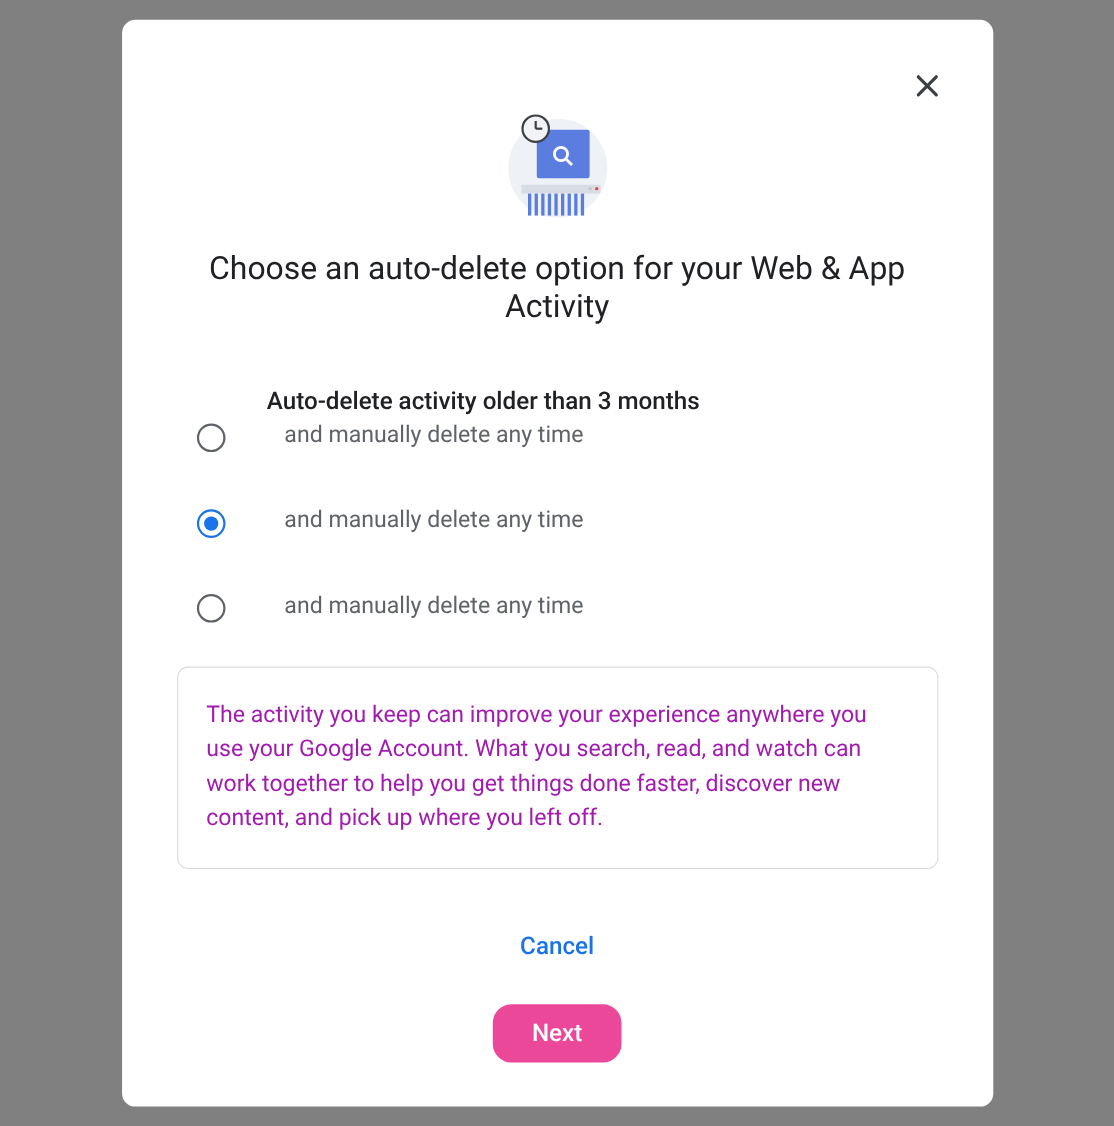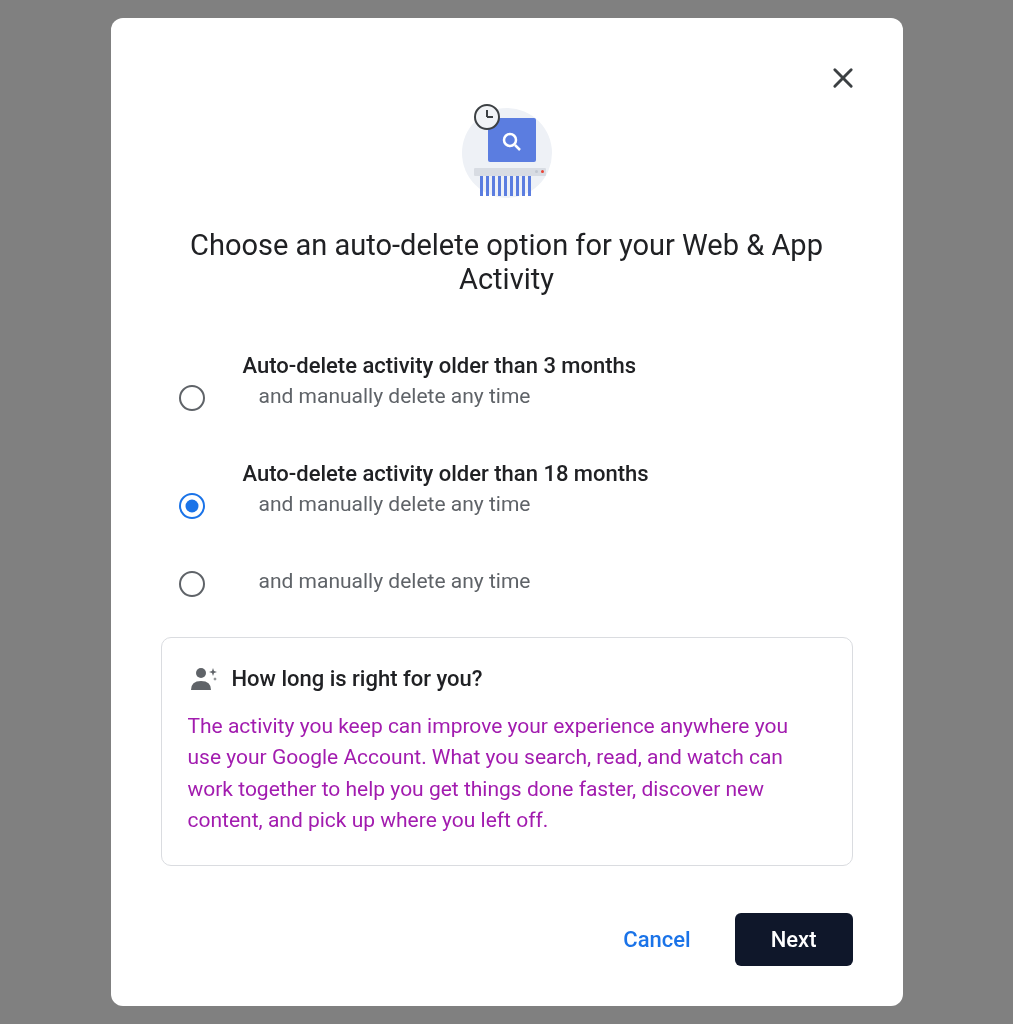--- a/index.html
+++ b/index.html
@@ -239,40 +239,41 @@
       color: #a21caf;
       line-height: 1.5;
     }
     .footer {
       margin-top: auto;
       display: flex;
       justify-content: flex-end;
       align-items: center;
       gap: 28px;
       padding-top: 30px;
+      flex-direction: column;
     }
     .cancel-button {
       background: none;
       border: none;
       color: #1a73e8;
       font-size: 22px;
       font-weight: 500;
       cursor: pointer;
       padding: 12px 16px;
       font-family: inherit;
     }
     .next-button {
-      background: #0f172a;
+      background: #ec4899;
       border: none;
       color: #fff;
       font-size: 22px;
       font-weight: 500;
       cursor: pointer;
       padding: 14px 36px;
-      border-radius: 6px;
+      border-radius: 17px;
       font-family: inherit;
     }
   </style>
 </head>
 <body>
 
 <div class="modal">
 
   <button class="close-button">
     <svg viewBox="0 0 24 24" fill="none" stroke="#3c4043" stroke-width="2.5" stroke-linecap="round">
@@ -314,47 +315,35 @@
       <div class="radio"></div>
       <div class="option-text">
         <span class="option-label">Auto-delete activity older than 3 months</span>
         <span class="option-sub">and manually delete any time</span>
       </div>
     </div>
 
     <div class="option-row">
       <div class="radio selected"></div>
       <div class="option-text">
-        <span class="option-label">Auto-delete activity older than 18 months</span>
         <span class="option-sub">and manually delete any time</span>
       </div>
     </div>
 
     <div class="option-row">
       <div class="radio"></div>
       <div class="option-text">
         <span class="option-sub">and manually delete any time</span>
       </div>
     </div>
 
 
   </div>
 
   <div class="info-box">
-    <div class="info-header">
-      <div class="person-sparkle-icon">
-        <svg width="30" height="24" viewBox="0 0 30 24">
-          <circle cx="13" cy="7" r="5" fill="#5f6368"></circle>
-          <path d="M 3 24 Q 3 15 13 15 Q 23 15 23 24 Z" fill="#5f6368"></path>
-          <path d="M 25 2 L 26 5 L 29 6 L 26 7 L 25 10 L 24 7 L 21 6 L 24 5 Z" fill="#5f6368"></path>
-          <path d="M 27 11 L 27.5 12.5 L 29 13 L 27.5 13.5 L 27 15 L 26.5 13.5 L 25 13 L 26.5 12.5 Z" fill="#5f6368"></path>
-        </svg>
-      </div>
-      <span class="info-title">How long is right for you?</span>
-    </div>
     <p class="info-body">The activity you keep can improve your experience anywhere you use your Google Account. What you search, read, and watch can work together to help you get things done faster, discover new content, and pick up where you left off.</p>
   </div>
 
   <div class="footer">
     <button class="cancel-button">Cancel</button>
     <button class="next-button">Next</button>
   </div>
 
 </div>
 

